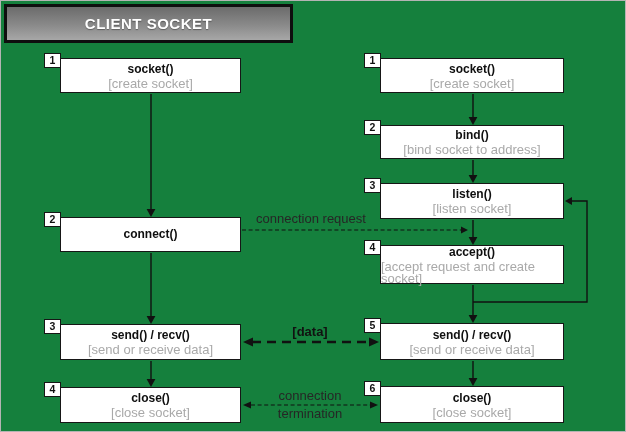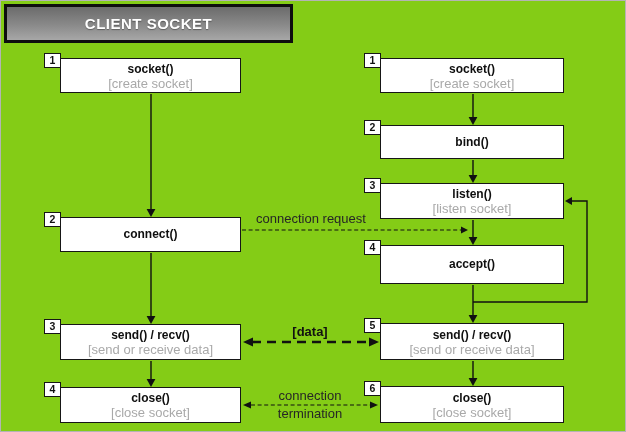--- a/index.html
+++ b/index.html
@@ -1,18 +1,18 @@
 <!DOCTYPE html>
 <html><head>
 <meta charset="utf-8">
 <style>
   html,body{margin:0;padding:0;}
   body{font-family:"Liberation Sans",sans-serif;background:#e8e8e8;}
   #stage{
-    position:relative;width:626px;height:432px;background:#84cc16;
+    position:relative;width:626px;height:432px;background:#15803d;
     overflow:hidden;box-shadow:inset 0 0 0 1px #b4b4b4;
   }
   .col-header{
     position:absolute;height:33px;border:3px solid #0e0e0e;
     background:linear-gradient(to bottom,#6b6b6b 0%,#8a8a8a 55%,#a7a7a7 100%);
     color:#ffffff;font-weight:bold;font-size:15px;letter-spacing:0.5px;
     display:flex;align-items:center;justify-content:center;
     text-shadow:0 1px 1px rgba(0,0,0,0.35);
   }
   .step{
@@ -128,31 +128,33 @@
 
   <div class="step" style="left:380px;top:58px;width:182px;height:33px;">
     <span class="badge">1</span>
     <div class="title">socket()</div>
     <div class="subtitle">[create socket]</div>
   </div>
 
   <div class="step" style="left:380px;top:125px;width:182px;height:32px;">
     <span class="badge">2</span>
     <div class="title">bind()</div>
+    <div class="subtitle">[bind socket to address]</div>
   </div>
 
   <div class="step" style="left:380px;top:183px;width:182px;height:34px;">
     <span class="badge">3</span>
     <div class="title">listen()</div>
     <div class="subtitle">[listen socket]</div>
   </div>
 
   <div class="step" style="left:380px;top:245px;width:182px;height:37px;">
     <span class="badge">4</span>
     <div class="title">accept()</div>
+    <div class="subtitle">[accept request and create socket]</div>
   </div>
 
   <div class="step" style="left:380px;top:323px;width:182px;height:35px;">
     <span class="badge">5</span>
     <div class="title">send() / recv()</div>
     <div class="subtitle">[send or receive data]</div>
   </div>
 
   <div class="step" style="left:380px;top:386px;width:182px;height:35px;">
     <span class="badge">6</span>

